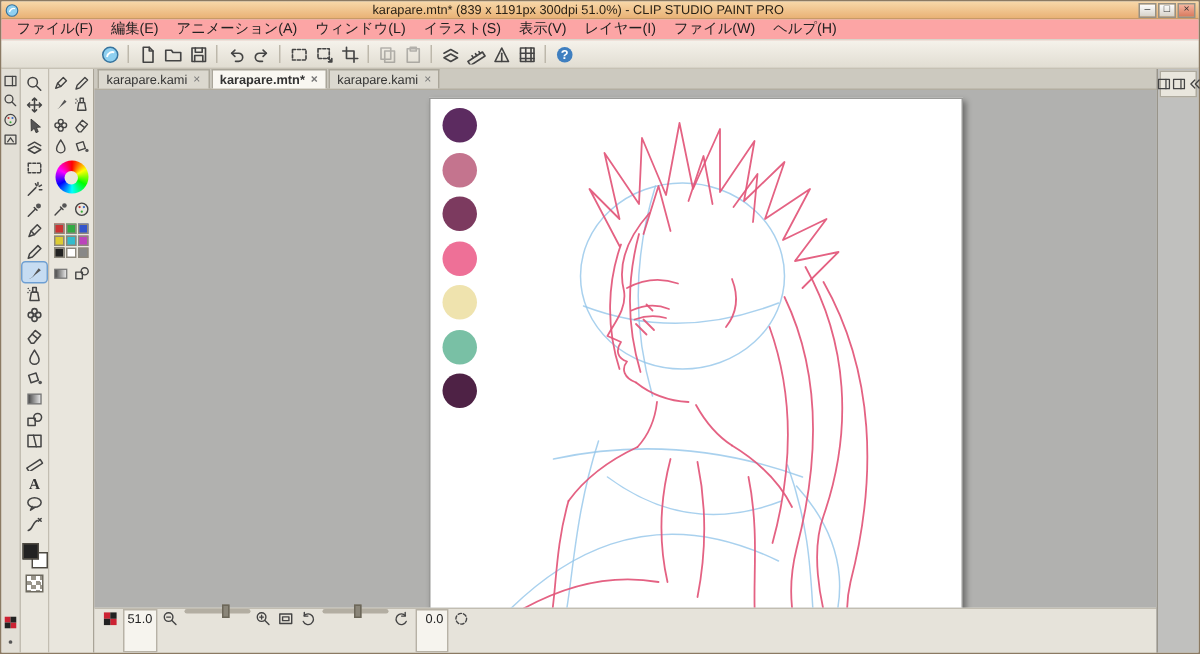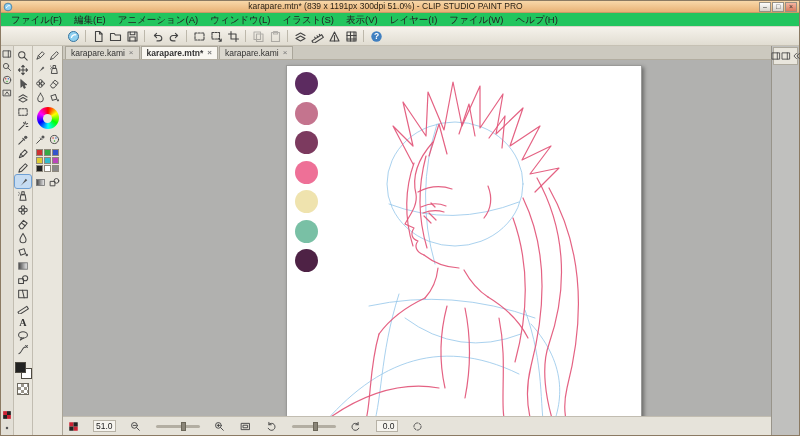--- a/index.html
+++ b/index.html
@@ -9,21 +9,21 @@
   .app{width:800px;height:436px;display:flex;flex-direction:column;background:#ece9e2;border:1px solid #8b7a63}
 
   
   .titlebar{height:12px;background:linear-gradient(#f8d8a9,#e9b276);display:flex;align-items:flex-end;padding:0 2px;border-bottom:1px solid #c89a67}
   .tb-logo{width:10px;height:10px;display:flex;align-items:center}
   .title-text{flex:1;text-align:center;font-size:8.5px;line-height:12px;color:#2a2216;white-space:nowrap;overflow:hidden}
   .win-btn{width:12px;height:10px;margin-left:1px;background:linear-gradient(#fefefe,#d6d2c9);border:1px solid #969084;font-size:7px;line-height:8px;text-align:center;color:#333;cursor:default}
   .win-btn.close{background:linear-gradient(#f5b5a0,#d87a5e)}
 
   
-  .menubar{height:14px;background:#22c55e;display:flex;align-items:center;padding-left:4px;border-bottom:1px solid #d9d5ca}
+  .menubar{height:14px;background:#fca5a5;display:flex;align-items:center;padding-left:4px;border-bottom:1px solid #d9d5ca}
   .menu-item{padding:0 6px;font-size:9.5px;line-height:14px;color:#222;white-space:nowrap}
 
   
   .toolbar{height:19px;background:linear-gradient(#f5f2eb,#e1ddd2);display:flex;align-items:center;padding-left:64px;gap:1px;border-bottom:1px solid #c6c1b4}
   .tb-icon{width:16px;height:16px;display:flex;align-items:center;justify-content:center;border-radius:2px}
   .tb-icon.disabled{opacity:.35}
   .tb-sep{width:1px;height:12px;background:#bdb8ab;margin:0 3px}
 
   
   .workspace{flex:1;display:flex;min-height:0}
@@ -55,21 +55,21 @@
   .tab-close{font-size:8px;color:#777;line-height:8px}
   .viewport{flex:1;background:#b1b1af;position:relative;overflow:hidden}
   .canvas{position:absolute;left:223px;top:5px;width:356px;height:368px;background:#ffffff;box-shadow:2px 2px 4px rgba(0,0,0,.4);border:1px solid #9a9a98}
   .sketch{position:absolute;left:0;top:0}
   .blg path,.blg ellipse{stroke:var(--sk-under);fill:none;stroke-width:1;opacity:.8;stroke-linecap:round;stroke-linejoin:round}
   .pkg path{stroke:var(--sk-main);fill:none;stroke-width:1.2;opacity:.92;stroke-linecap:round;stroke-linejoin:round}
   #swatches{position:absolute;left:0;top:0;width:100%;height:100%}
   .swatch{position:absolute;left:8px;width:23px;height:23px;border-radius:50%}
 
   
-  .status-bar{height:19px;background:#e6e3da;border-top:1px solid #c2bdb1;display:flex;align-items:center;font-size:8.5px;color:#222;padding:0 4px;gap:14px}
+  .status-bar{height:30px;background:#e6e3da;border-top:1px solid #c2bdb1;display:flex;font-size:8.5px;color:#222;padding:0 4px;gap:3px}
   .sb-ic{width:12px;height:12px;display:flex;align-items:center;justify-content:center}
   .sb-val{min-width:22px;text-align:right;background:#f6f4ee;border:1px solid #b7b2a6;padding:0 2px;line-height:10px}
   .slider{width:44px;height:3px;background:#b3aea2;position:relative;border-radius:2px}
   .slider .handle{position:absolute;top:-3px;width:5px;height:9px;background:#88substitute}
   .slider .handle{background:#8a8578;border:1px solid #6c6759}
 
   
   .bottom-bar{height:12px;background:#202326;position:relative;flex:0 0 auto}
   .bb-seg{position:absolute;top:0;height:12px}
   .s1{left:0;width:50px;background:#0c0d0e}

